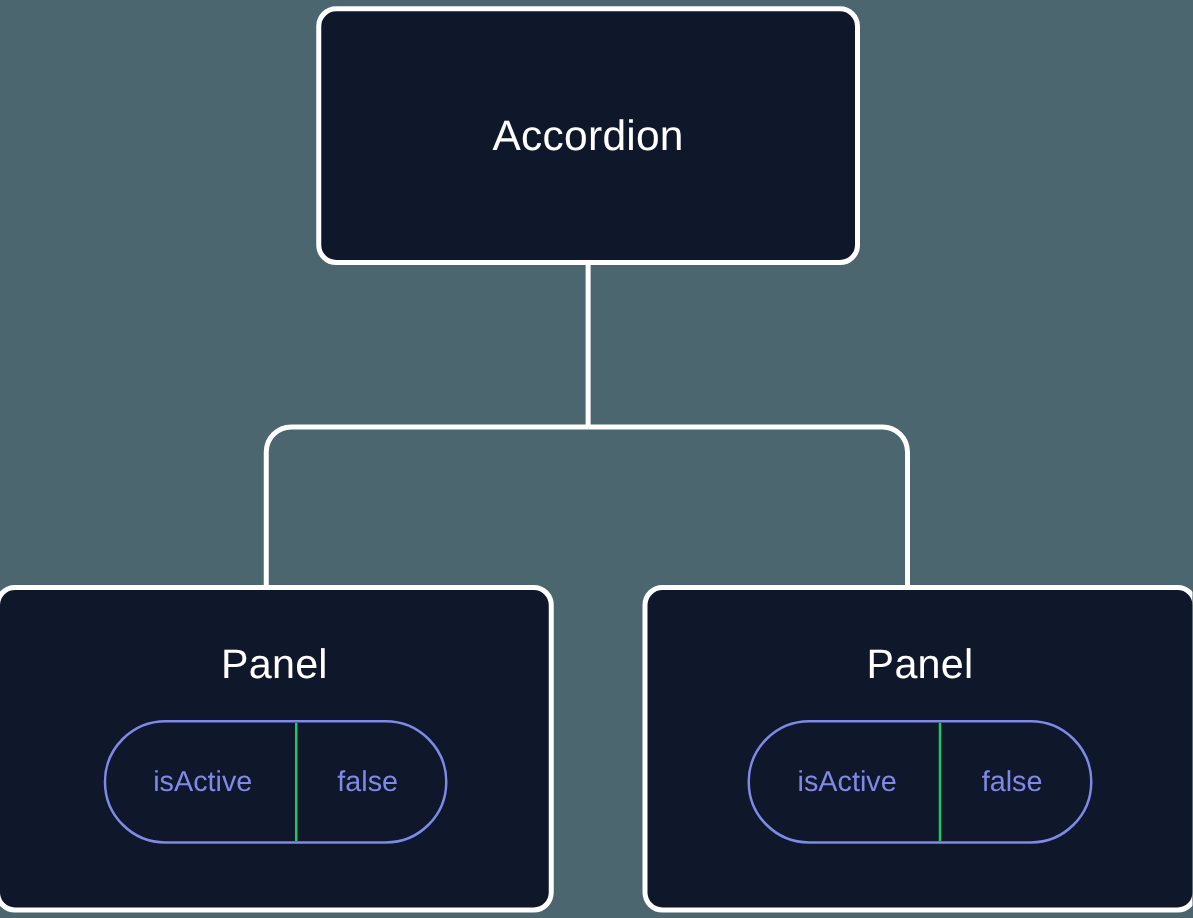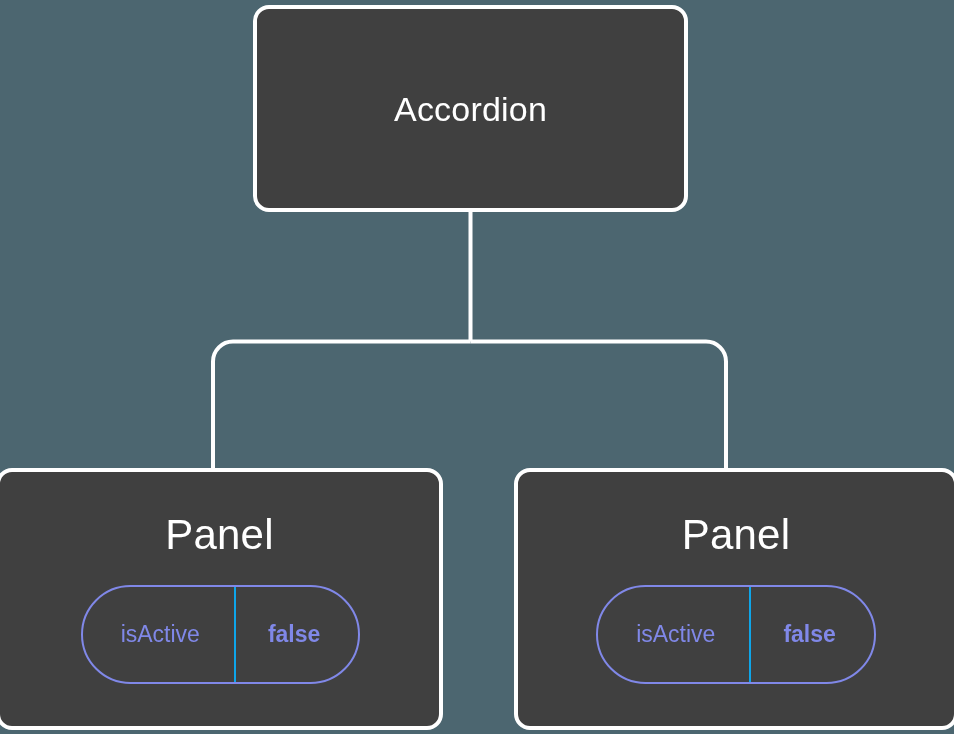--- a/index.html
+++ b/index.html
@@ -29,21 +29,21 @@
     top: 0;
     width: 954px;
     height: 734px;
     pointer-events: none;
   }
 
   
   .node {
     position: absolute;
     box-sizing: border-box;
-    background: #404040;
+    background: #0f172a;
     border: 4px solid #ffffff;
     border-radius: 16px;
     display: flex;
     flex-direction: column;
     align-items: center;
   }
   .node-root {
     left: 253px;
     top: 5px;
     width: 435px;
@@ -60,21 +60,21 @@
   .node-child-right {
     left: 514px;
     top: 468px;
     width: 444px;
     height: 262px;
     padding-top: 42px;
   }
 
   .node-title {
     color: #ffffff;
-    font-size: 42px;
+    font-size: 33px;
     font-weight: 400;
     letter-spacing: 0.2px;
     line-height: 1;
     white-space: nowrap;
   }
   .node-root .node-title {
     font-size: 34px;
   }
 
   
@@ -97,22 +97,21 @@
     font-size: 23px;
     font-weight: 400;
     line-height: 1;
     white-space: nowrap;
   }
   .prop-key {
     padding: 0 34px 0 38px;
   }
   .prop-value {
     padding: 0 38px 0 32px;
-    border-left: 2px solid #0ea5e9;
-    font-weight: bold;
+    border-left: 2px solid #22c55e;
   }
   .node-child-left .prop-pill {
     margin-left: 2px;
   }
 </style>
 </head>
 <body>
 
 <div id="tree-canvas">
 

